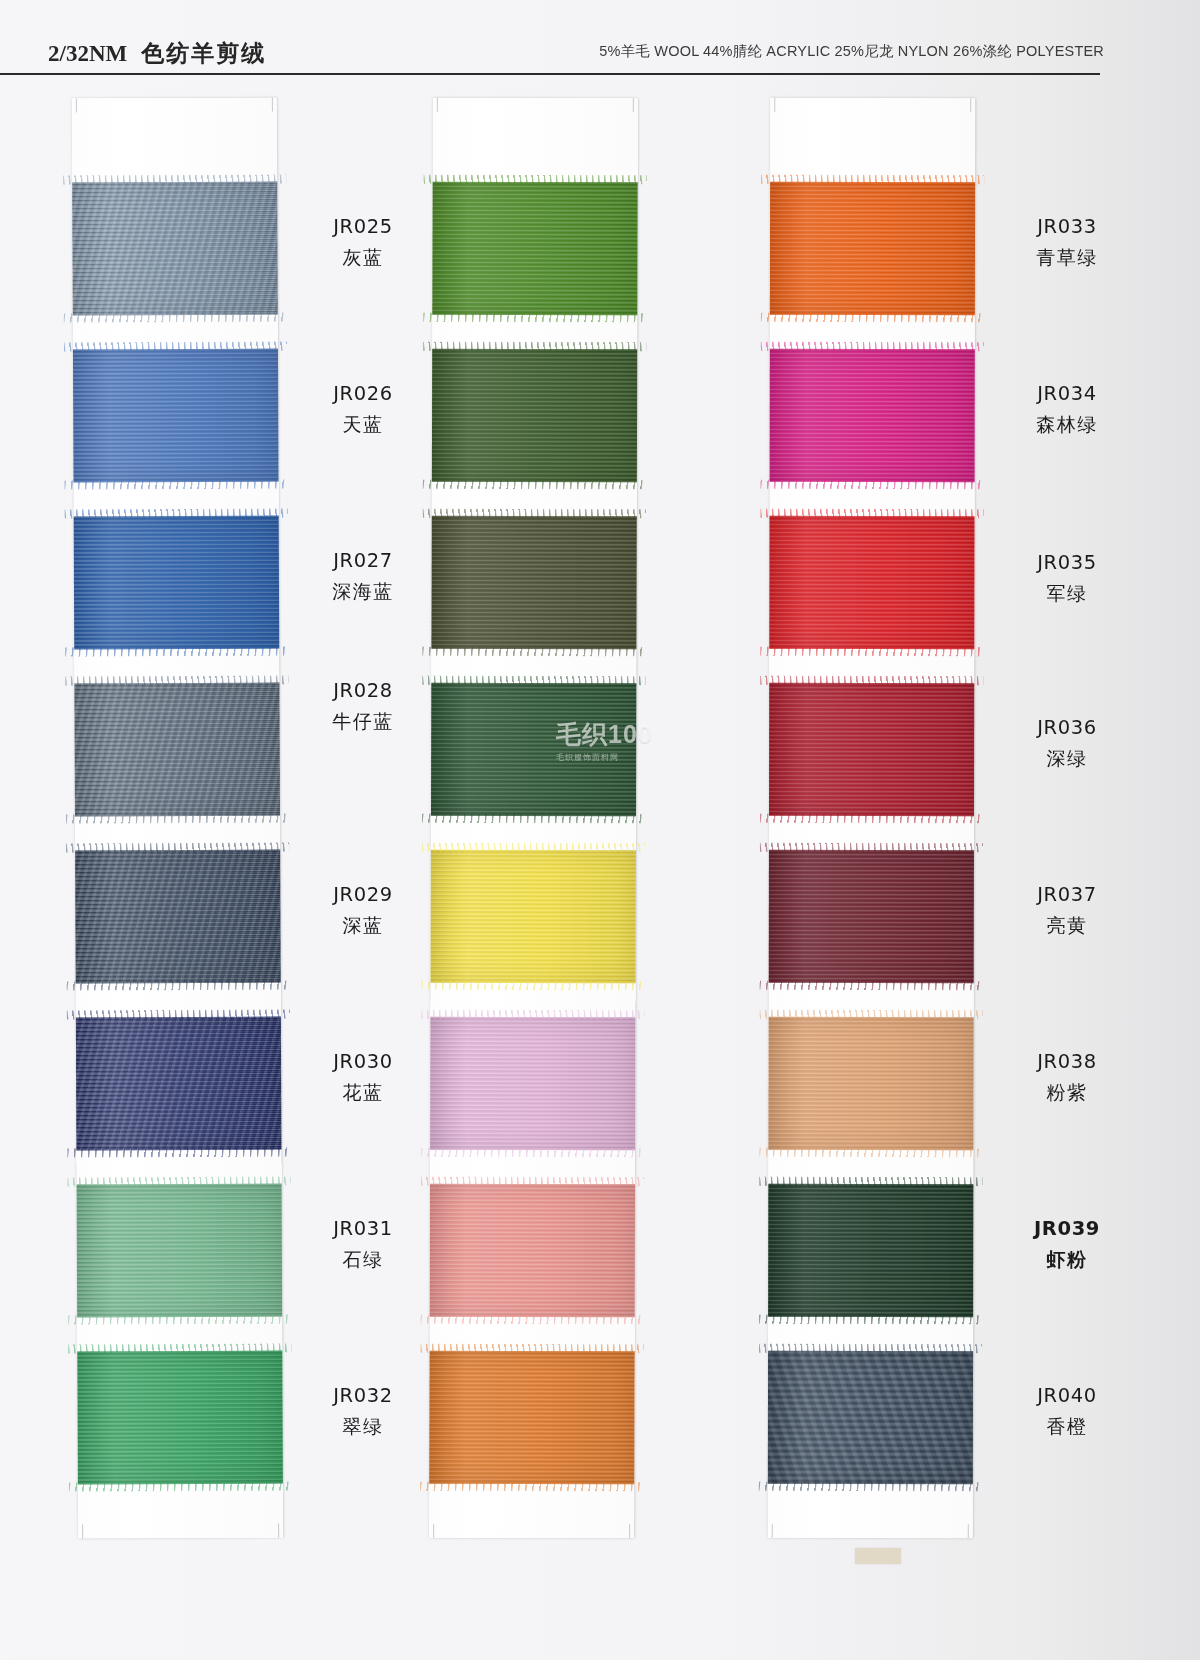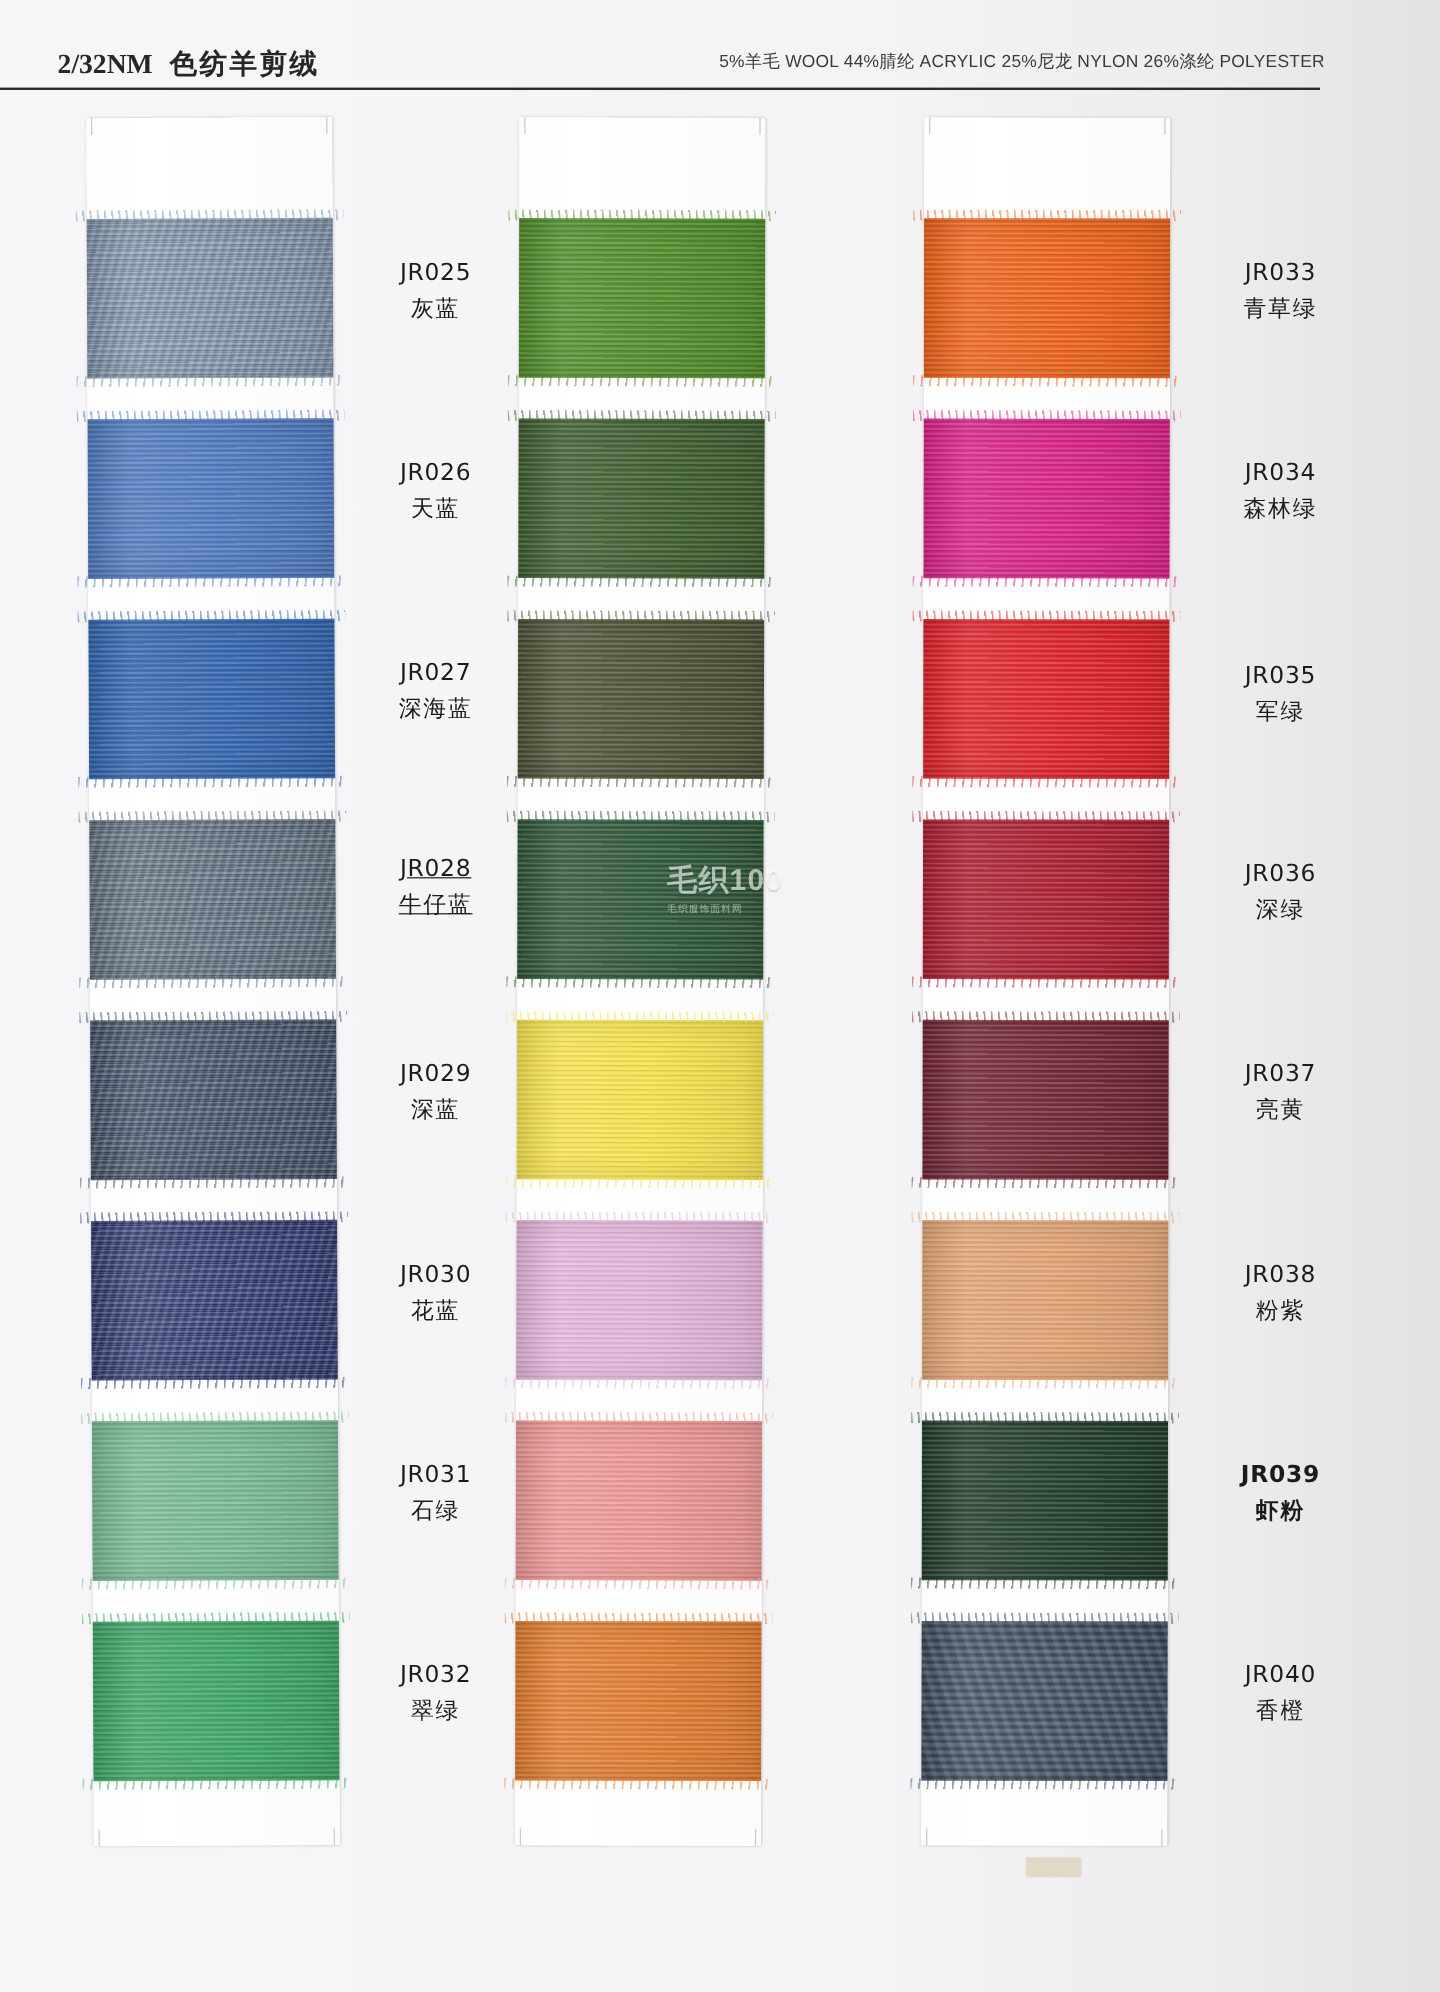--- a/index.html
+++ b/index.html
@@ -252,21 +252,21 @@
           <span class="cname">灰蓝</span>
         </div>
         <div class="label" style="top: 310px;">
           <span class="code">JR026</span>
           <span class="cname">天蓝</span>
         </div>
         <div class="label" style="top: 477px;">
           <span class="code">JR027</span>
           <span class="cname">深海蓝</span>
         </div>
-        <div class="label" style="top: 640px; text-decoration: underline;">
+        <div class="label" style="top: 607px;">
           <span class="code">JR028</span>
           <span class="cname">牛仔蓝</span>
         </div>
         <div class="label" style="top: 811px;">
           <span class="code">JR029</span>
           <span class="cname">深蓝</span>
         </div>
         <div class="label" style="top: 978px;">
           <span class="code">JR030</span>
           <span class="cname">花蓝</span>

